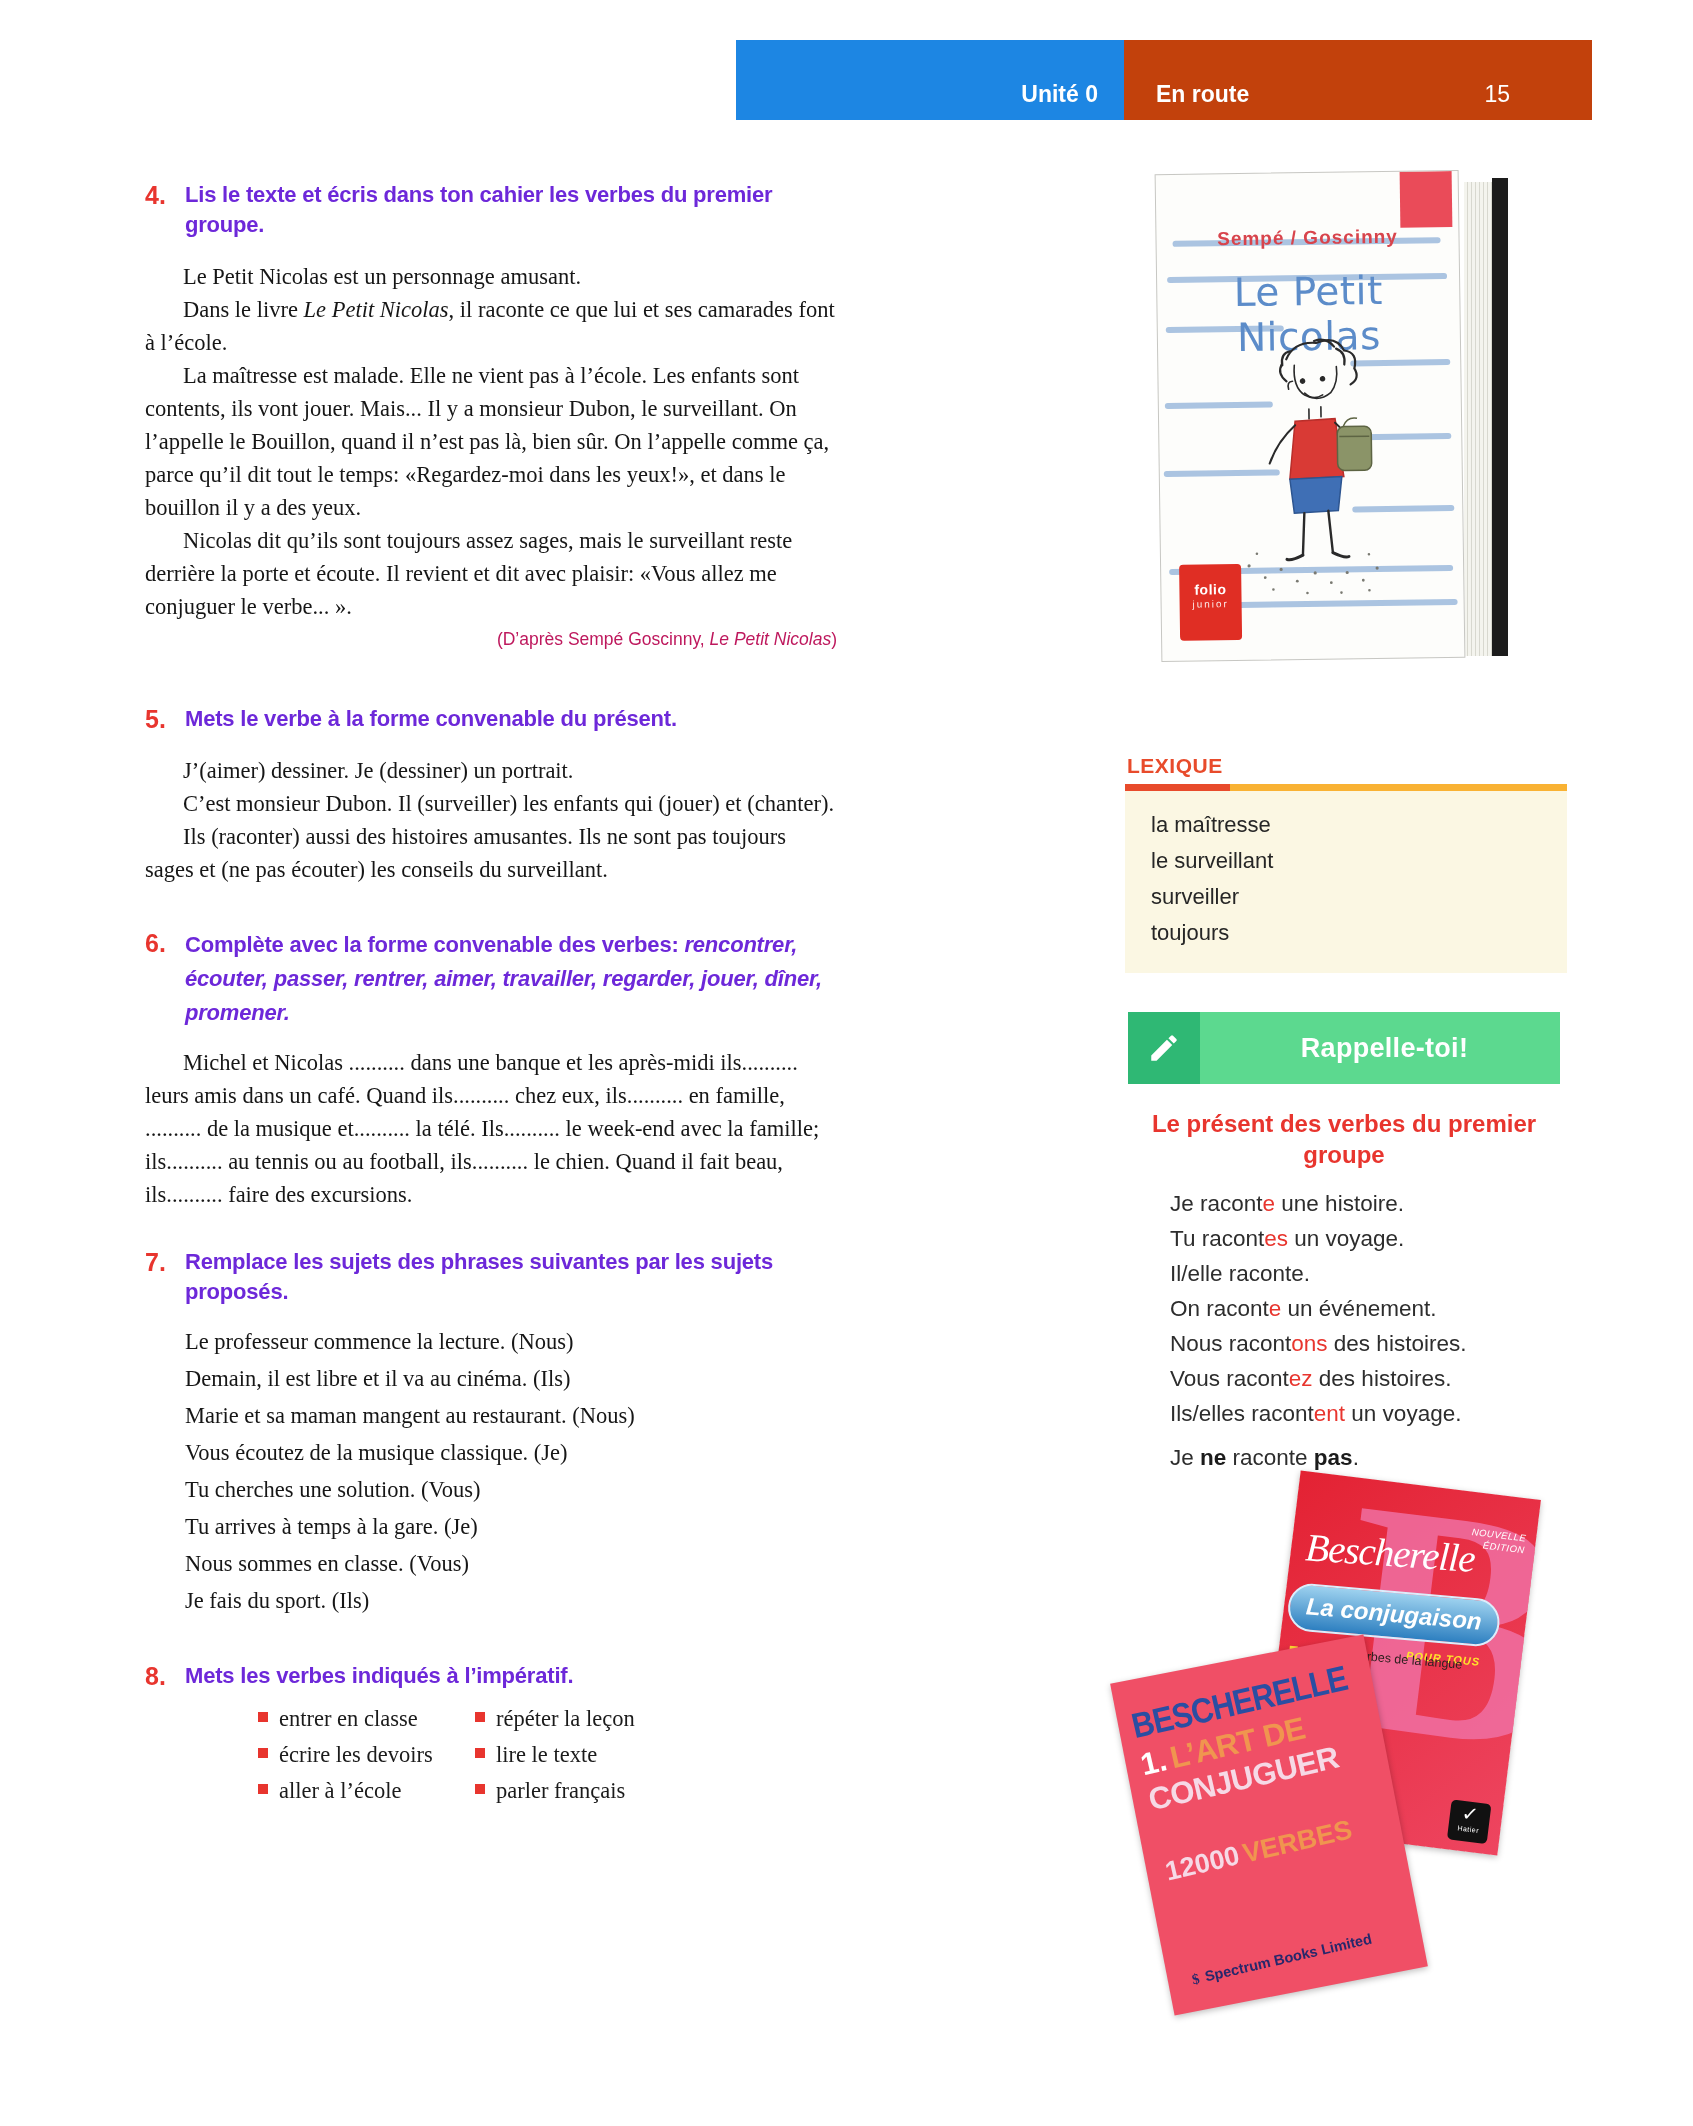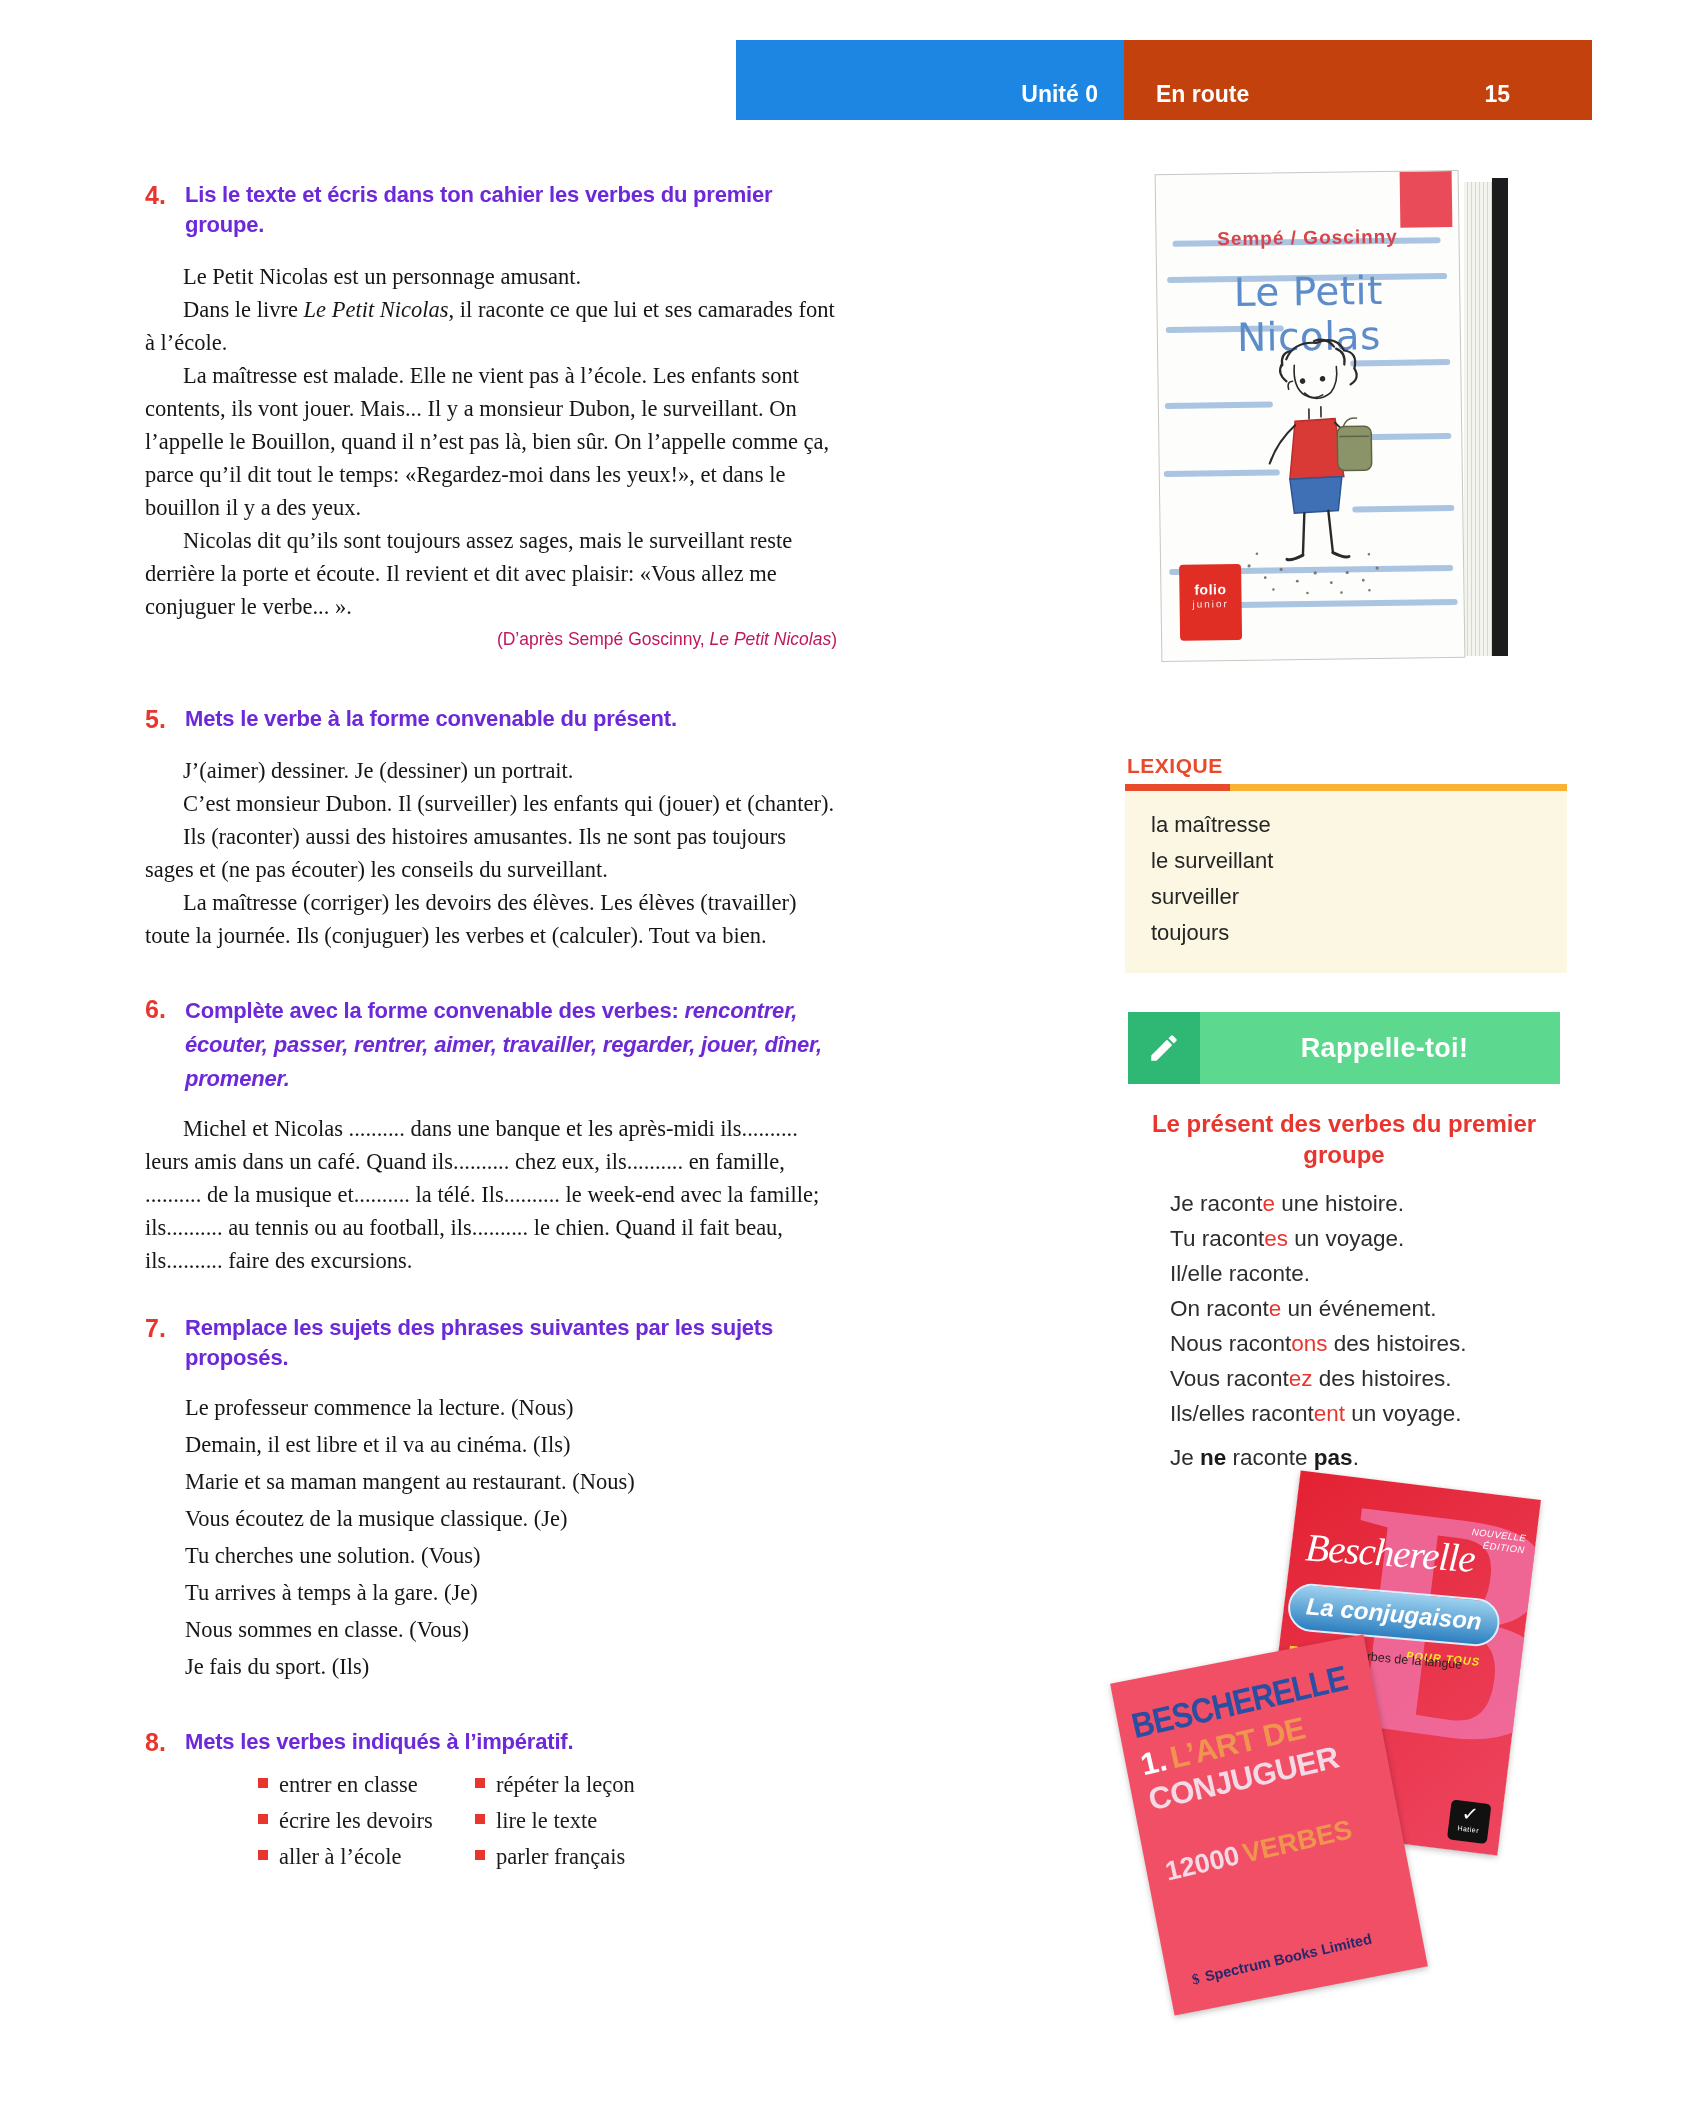--- a/index.html
+++ b/index.html
@@ -4,21 +4,21 @@
 <style>
   html,body{margin:0;padding:0;background:#ffffff;}
   body{width:1693px;height:2126px;position:relative;font-family:"Liberation Sans",sans-serif;color:#1b1b1b;}
   .page{position:absolute;inset:0;background:#ffffff;overflow:hidden;}
 
   
   .topbar{position:absolute;left:736px;top:40px;height:80px;display:flex;}
   .tab{display:flex;align-items:flex-end;padding-bottom:12px;box-sizing:border-box;color:#fff;font-weight:bold;font-size:23px;}
   .tab-unit{width:388px;background:#1d86e3;justify-content:flex-end;padding-right:26px;}
   .tab-section{width:468px;background:#c2410c;padding-left:32px;position:relative;}
-  .pagenum{position:absolute;right:82px;bottom:12px;font-weight:bold;}
+  .pagenum{position:absolute;right:82px;bottom:12px;font-weight:normal;}
 
   
   .col-main{position:absolute;left:145px;top:180px;width:692px;}
   .ex-head{display:flex;margin:0;}
   .ex-num{width:40px;flex:0 0 40px;color:#e8352e;font-weight:bold;font-size:25px;line-height:30px;}
   .ex-title{margin:0;font-size:22px;line-height:30px;font-weight:bold;color:#6d28d9;letter-spacing:-0.2px;}
   .serif{font-family:"Liberation Serif","DejaVu Serif",serif;font-size:22.5px;line-height:33px;color:#161616;}
   .serif p{margin:0;text-indent:38px;}
   .credit{font-family:"Liberation Sans",sans-serif;font-size:17.5px;color:#be185d;text-align:right;margin-top:14px;text-indent:0;}
   .gap-ex5{margin-top:48px;}
@@ -126,21 +126,20 @@
 
     <section class="gap-ex5">
       <div class="ex-head">
         <span class="ex-num">5.</span>
         <h2 class="ex-title">Mets le verbe à la forme convenable du présent.</h2>
       </div>
       <div class="serif gap-body">
         <p>J’(aimer) dessiner. Je (dessiner) un portrait.</p>
         <p>C’est monsieur Dubon. Il (surveiller) les enfants qui (jouer) et (chanter).</p>
         <p>Ils (raconter) aussi des histoires amusantes. Ils ne sont pas toujours sages et (ne pas écouter) les conseils du surveillant.</p>
-        <p>La maîtresse (corriger) les devoirs des élèves. Les élèves (travailler) toute la journée. Ils (conjuguer) les verbes et (calculer). Tout va bien.</p>
       </div>
     </section>
 
     <section class="gap-ex6">
       <div class="ex-head">
         <span class="ex-num">6.</span>
         <h2 class="ex-title" style="width:640px;line-height:34px;"><span>Complète avec la forme convenable des verbes: </span><i>rencontrer, écouter, passer, rentrer, aimer, travailler, regarder, jouer, dîner, promener.</i></h2>
       </div>
       <div class="serif" style="margin-top:16px;">
         <p>Michel et Nicolas .......... dans une banque et les après-midi ils.......... leurs amis dans un café. Quand ils.......... chez eux, ils.......... en famille, .......... de la musique et.......... la télé. Ils.......... le week-end avec la famille; ils.......... au tennis ou au football, ils.......... le chien. Quand il fait beau, ils.......... faire des excursions.</p>

